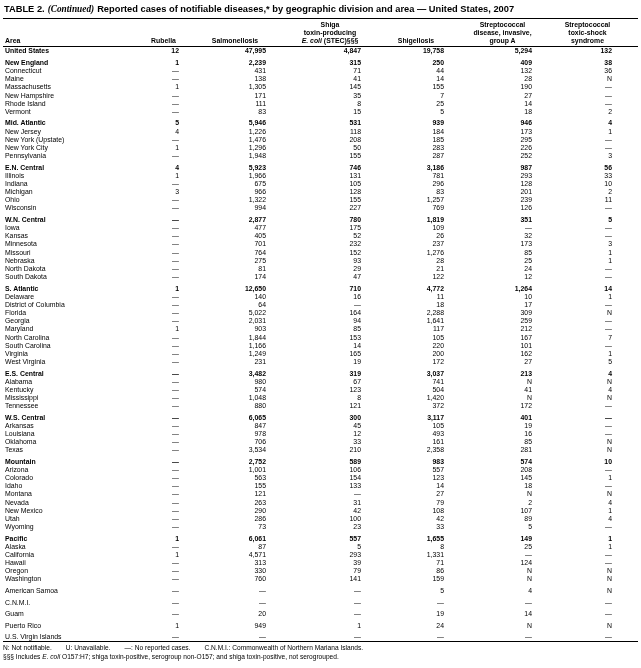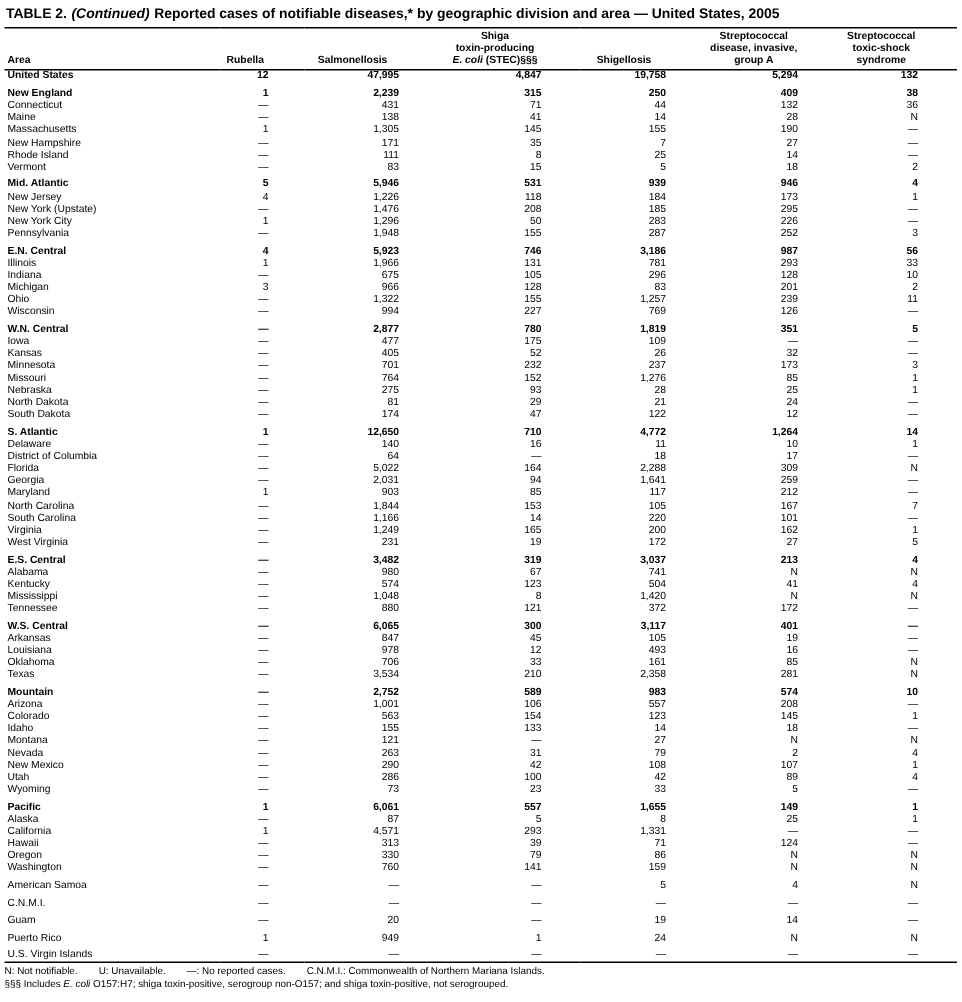--- a/index.html
+++ b/index.html
@@ -20,21 +20,21 @@
     width: 641px;
   }
   .title {
     font-size: 9.3px;
     font-weight: bold;
     line-height: 11px;
     padding: 1px 0 3px 1px;
     white-space: nowrap;
   }
   .t-prefix { margin-right: 3px; text-align: center; }
-  .t-cont { font-style: italic; margin-right: 3px; }
+  .t-cont { font-style: italic; margin-right: 3px; font-family: Liberation Serif, serif; }
   table {
     width: 635px;
     border-collapse: collapse;
     table-layout: fixed;
     border-top: 1.5px solid #000;
     border-bottom: 1px solid #000;
   }
   th, td { box-sizing: border-box; margin: 0; }
   thead th {
     vertical-align: bottom;
@@ -76,21 +76,21 @@
     line-height: 8.6px;
   }
   .fn-seg { margin-right: 14px; }
   i { font-style: italic; }
 </style>
 </head>
 <body>
 
 <div class="page">
   <div class="title">
-    <span class="t-prefix">TABLE 2.</span><span class="t-cont">(Continued)</span><span class="t-rest">Reported cases of notifiable diseases,* by geographic division and area — United States, 2005</span>
+    <span class="t-prefix">TABLE 2.</span><span class="t-cont">(Continued)</span><span class="t-rest">Reported cases of notifiable diseases,* by geographic division and area — United States, 2007</span>
   </div>
 
   <table>
     <thead>
       <tr>
           <th class="col-0">
             <div>Area</div>
           </th>
           <th class="col-1">
             <div>Rubella</div>

